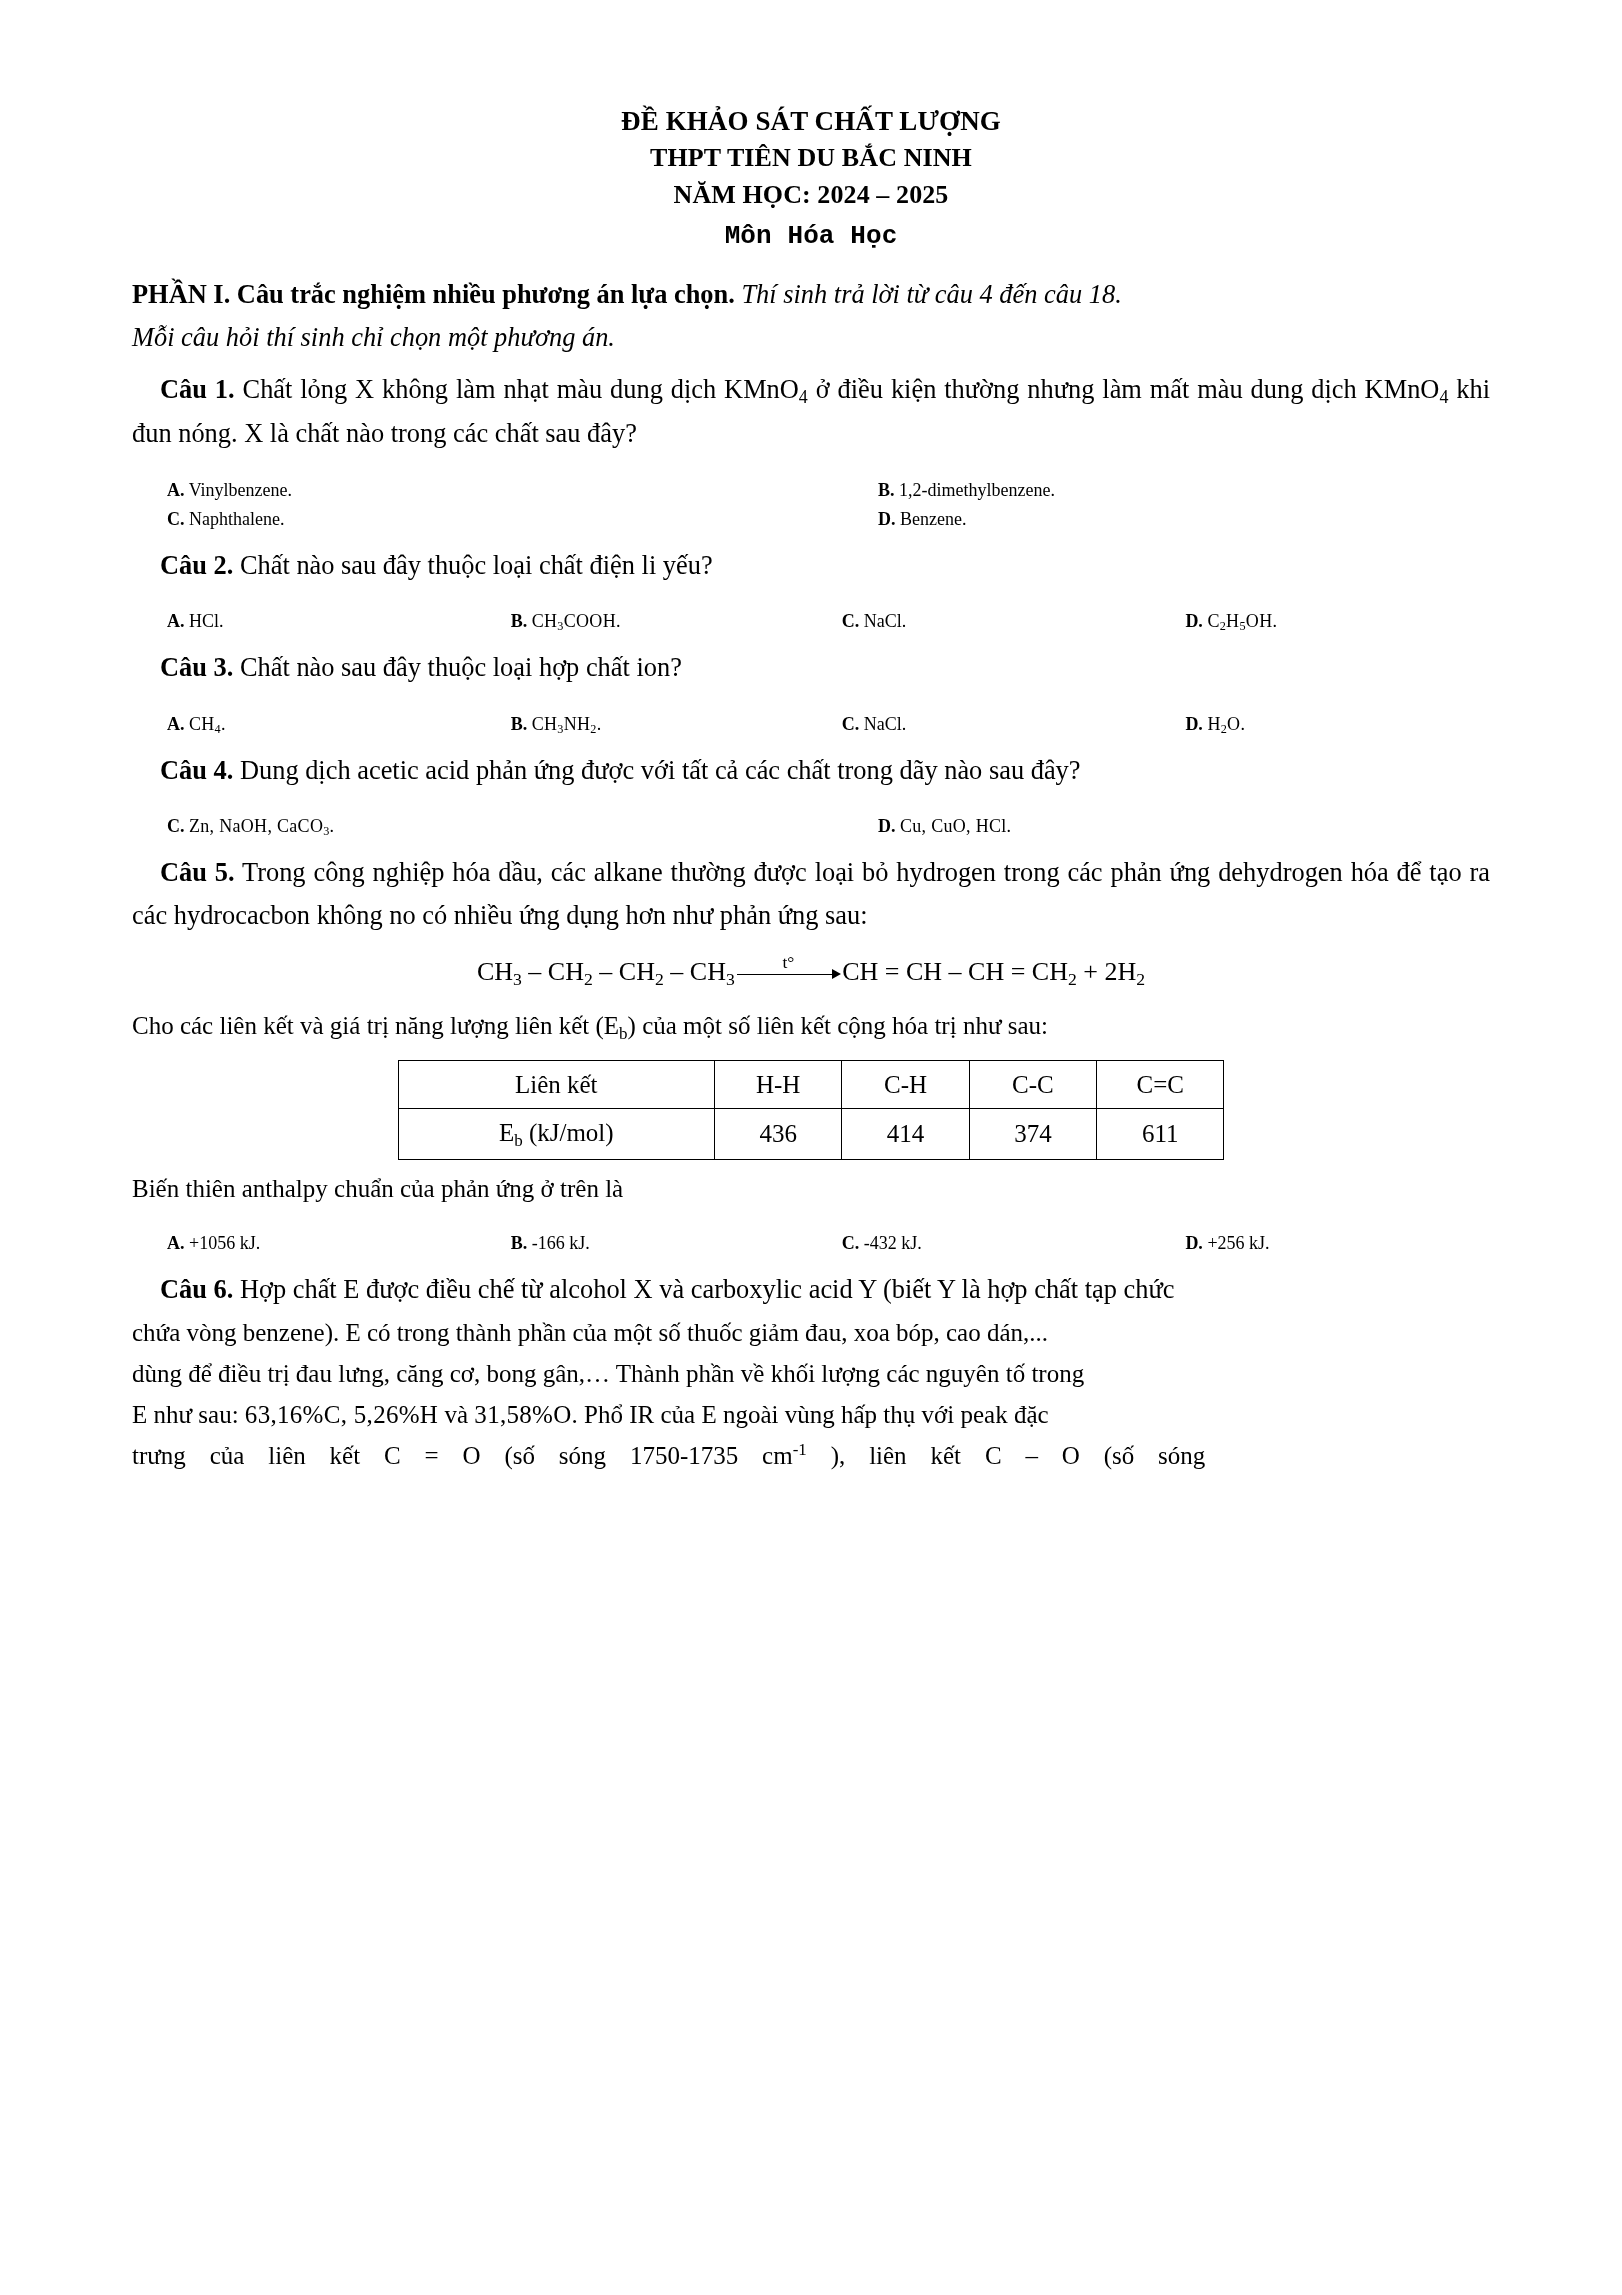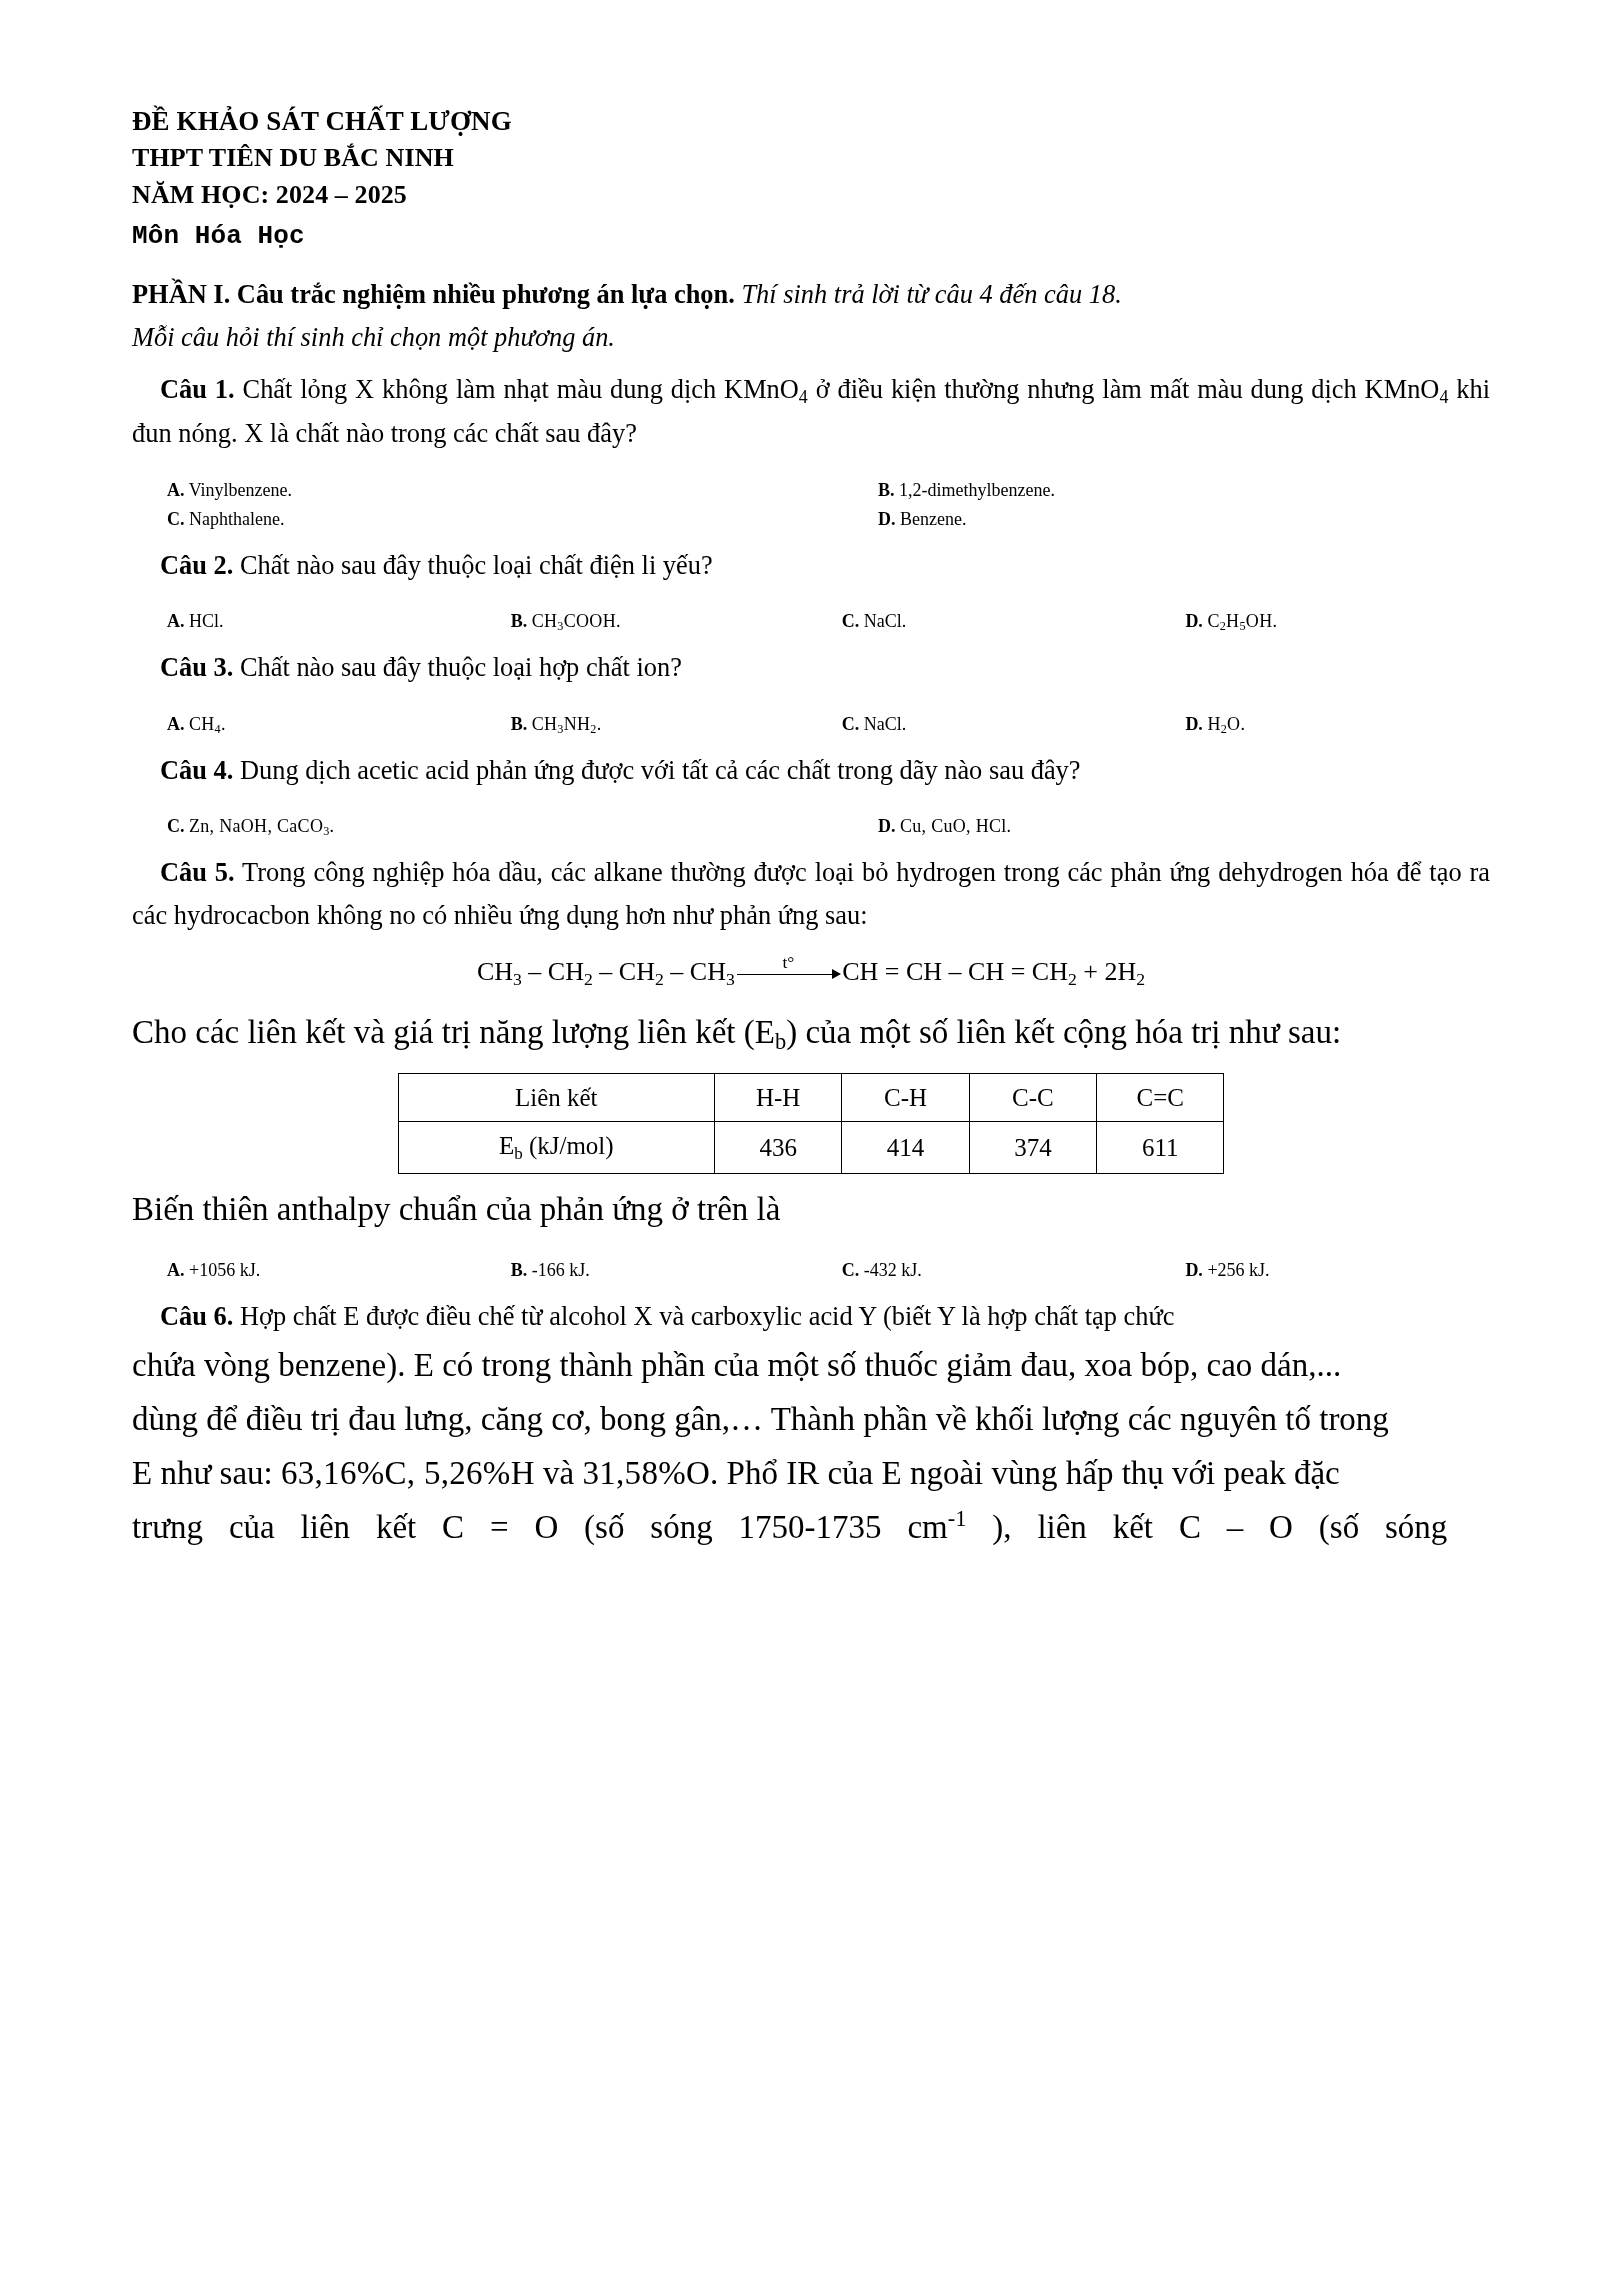--- a/index.html
+++ b/index.html
@@ -15,21 +15,21 @@
   }
   .page {
     width: 1622px;
     min-height: 2295px;
     box-sizing: border-box;
     padding: 102px 132px 41px 132px;
     position: relative;
   }
   
   .header {
-    text-align: left;
+    text-align: center;
   }
   .header .line {
     font-weight: bold;
     font-size: 27px;
     line-height: 1.42;
     letter-spacing: 0.1px;
   }
   .header .line.sub {
     font-size: 26px;
   }
@@ -153,21 +153,21 @@
   }
   table.bond-table td.lbl {
     width: 291px;
     margin-top: 9px;
   }
   table.bond-table td.val {
     width: 102px;
   }
   
   .para {
-    font-size: 33px;
+    font-size: 25px;
     line-height: 1.64;
     text-align: justify;
     margin-top: 6.8px;
   }
 </style>
 </head>
 <body>
 
 <div class="page">
 

